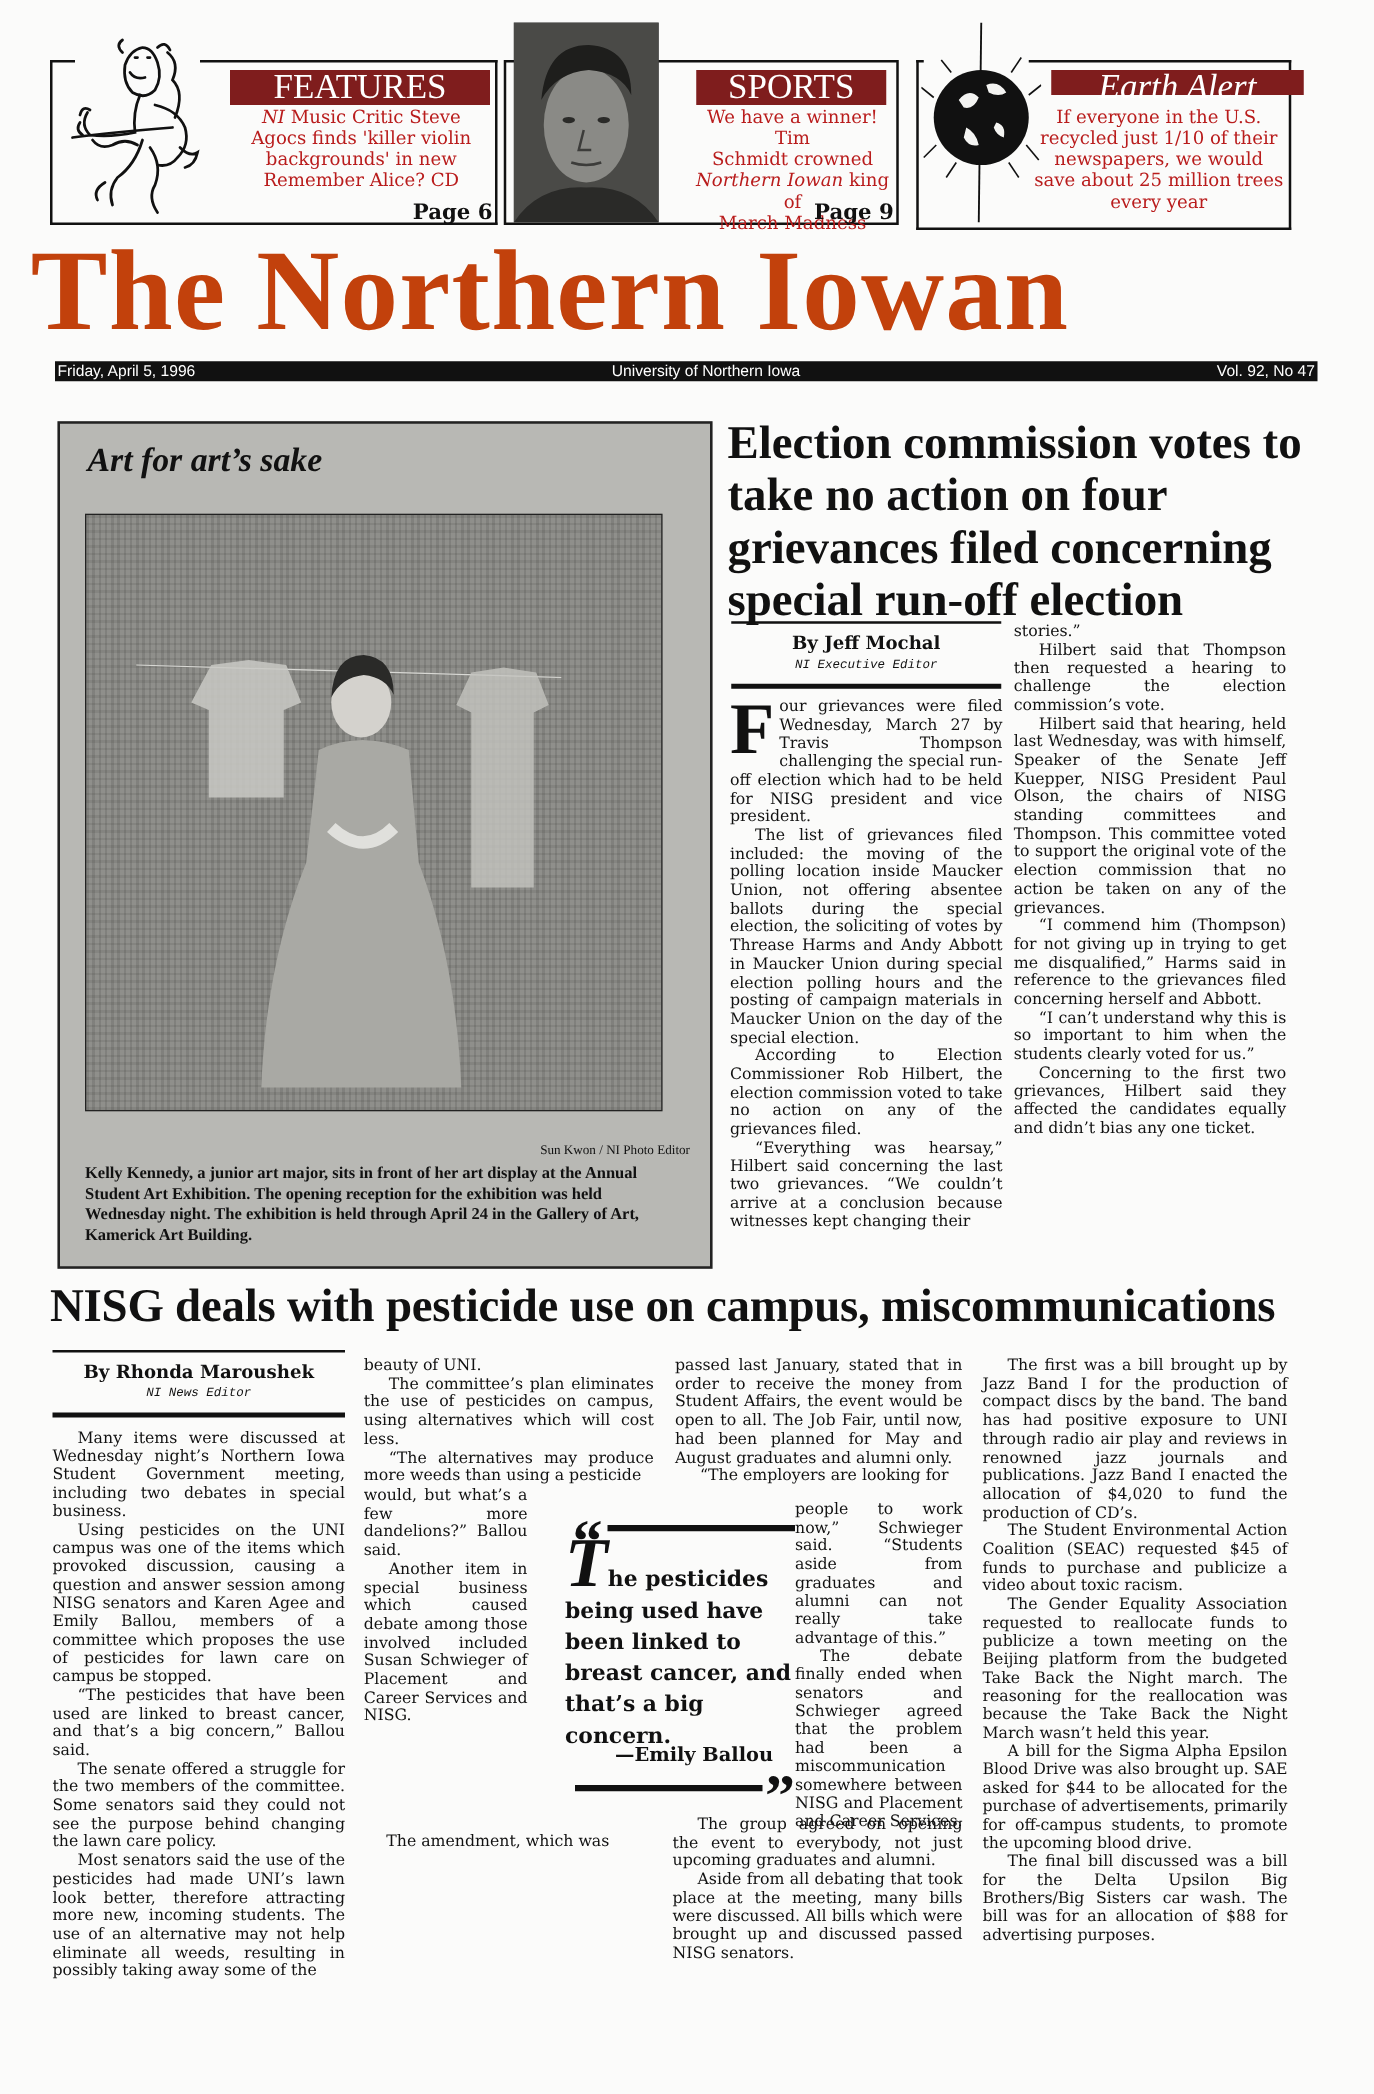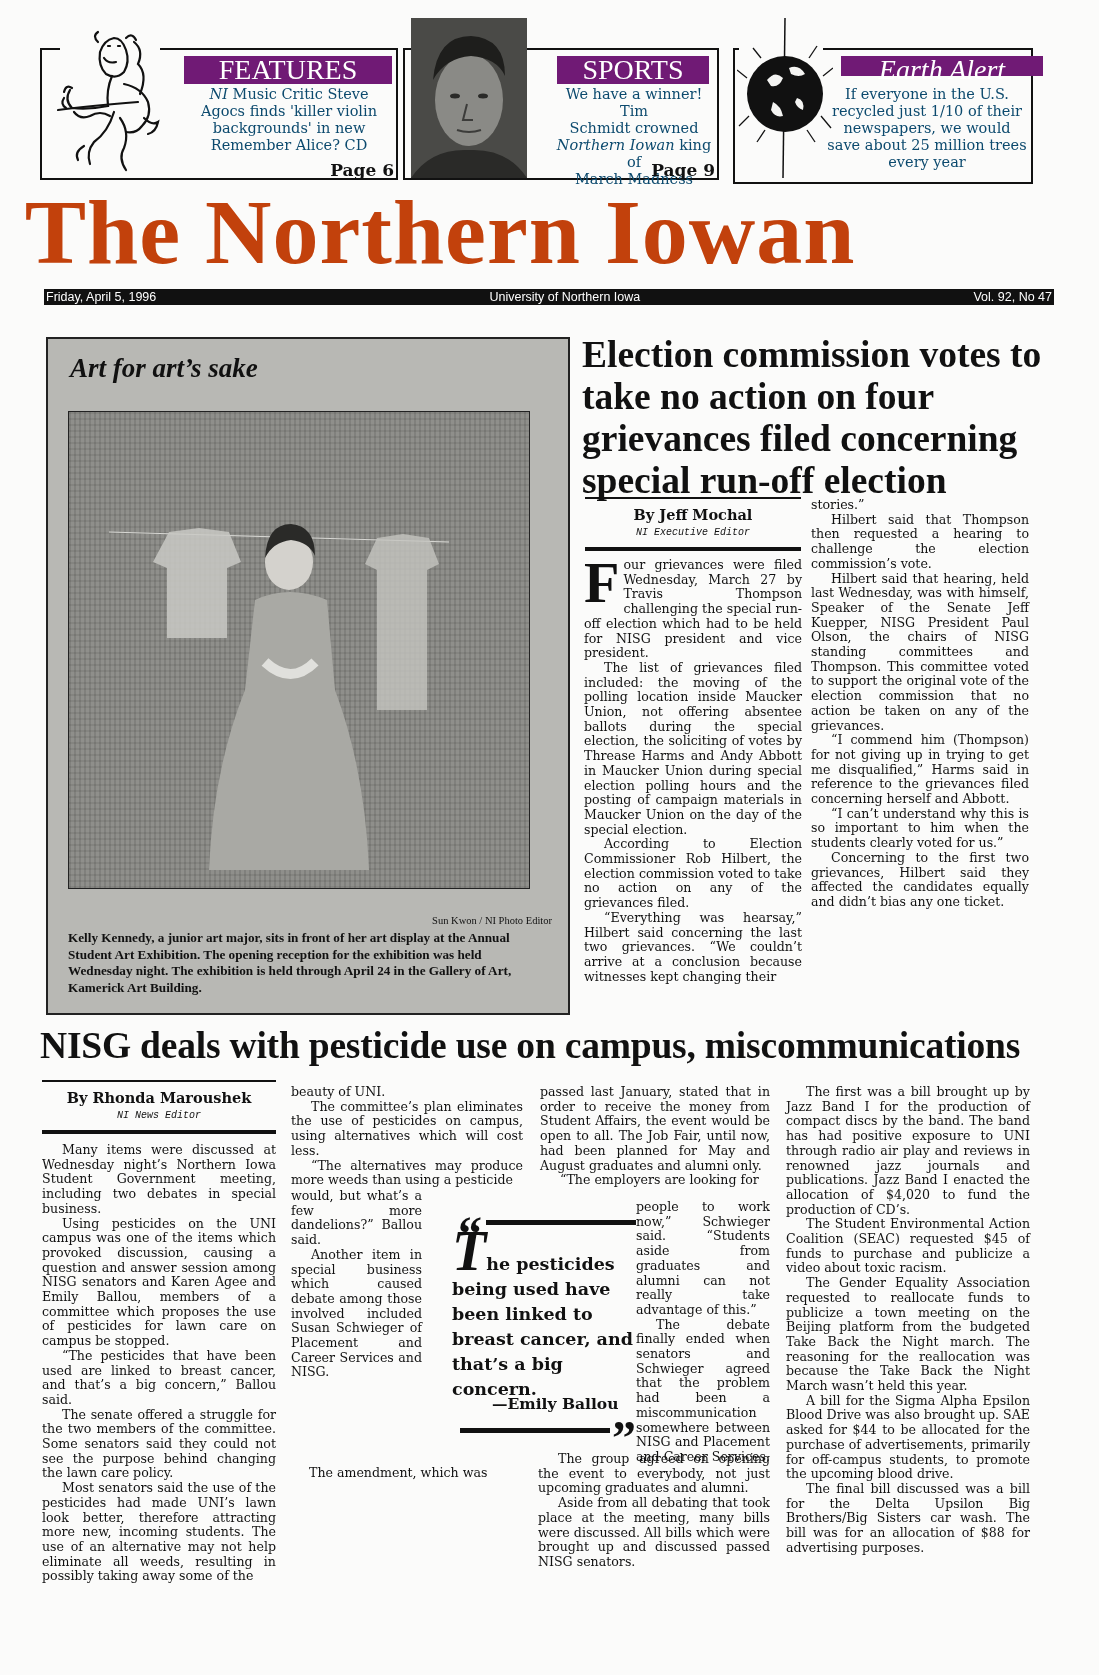--- a/index.html
+++ b/index.html
@@ -1,20 +1,20 @@
 <!DOCTYPE html>
 <html><head>
 <meta charset="utf-8">
 <style>
   * { box-sizing: border-box; margin: 0; padding: 0; }
   body { width: 1099px; height: 1675px; background: #fbfbfa; color: #111; font-family: "DejaVu Serif", serif; position: relative; overflow: hidden; }
   .abs { position: absolute; }
   .teaser { position: absolute; border: 2px solid #111; background: #fbfbfa; }
-  .teaser-tab { position: absolute; background: #701a75; color: #fff; font-family: "Liberation Serif", serif; text-align: center; }
-  .teaser-text { position: absolute; font-family: "DejaVu Serif", serif; font-size: 14.5px; line-height: 17px; text-align: center; color: #0c4a6e; }
+  .teaser-tab { position: absolute; background: #7f1d1d; color: #fff; font-family: "Liberation Serif", serif; text-align: center; }
+  .teaser-text { position: absolute; font-family: "DejaVu Serif", serif; font-size: 14.5px; line-height: 17px; text-align: center; color: #b91c1c; }
   .teaser-page { position: absolute; font-family: "DejaVu Serif", serif; font-weight: bold; font-size: 17px; right: 4px; bottom: 0px; }
   .masthead { position: absolute; left: 0; width: 880px; top: 186px; text-align: center; font-family: "Liberation Serif", serif; font-weight: bold; font-size: 92px; letter-spacing: 1px; line-height: 92px; color: #c2410c; }
   .dateline { position: absolute; left: 44px; top: 289px; width: 1010px; height: 16px; background: #111; color: #fff; font-family: "Liberation Sans", sans-serif; font-size: 12.5px; line-height: 16px; display: flex; justify-content: space-between; padding: 0 2px; }
   .photo-box { position: absolute; left: 46px; top: 337px; width: 524px; height: 678px; border: 2px solid #222; background: #b8b8b4; }
   .photo-title { position: absolute; left: 22px; top: 14px; font-family: "Liberation Serif", serif; font-style: italic; font-weight: bold; font-size: 27px; color: #111; }
   .photo-img { position: absolute; left: 20px; top: 72px; width: 462px; height: 478px; border: 1px solid #222; overflow: hidden;
      background:
       repeating-linear-gradient(90deg, rgba(0,0,0,0.10) 0 2px, transparent 2px 5px),
       repeating-linear-gradient(0deg, rgba(0,0,0,0.08) 0 2px, transparent 2px 6px),
       #8f8f8b; }

